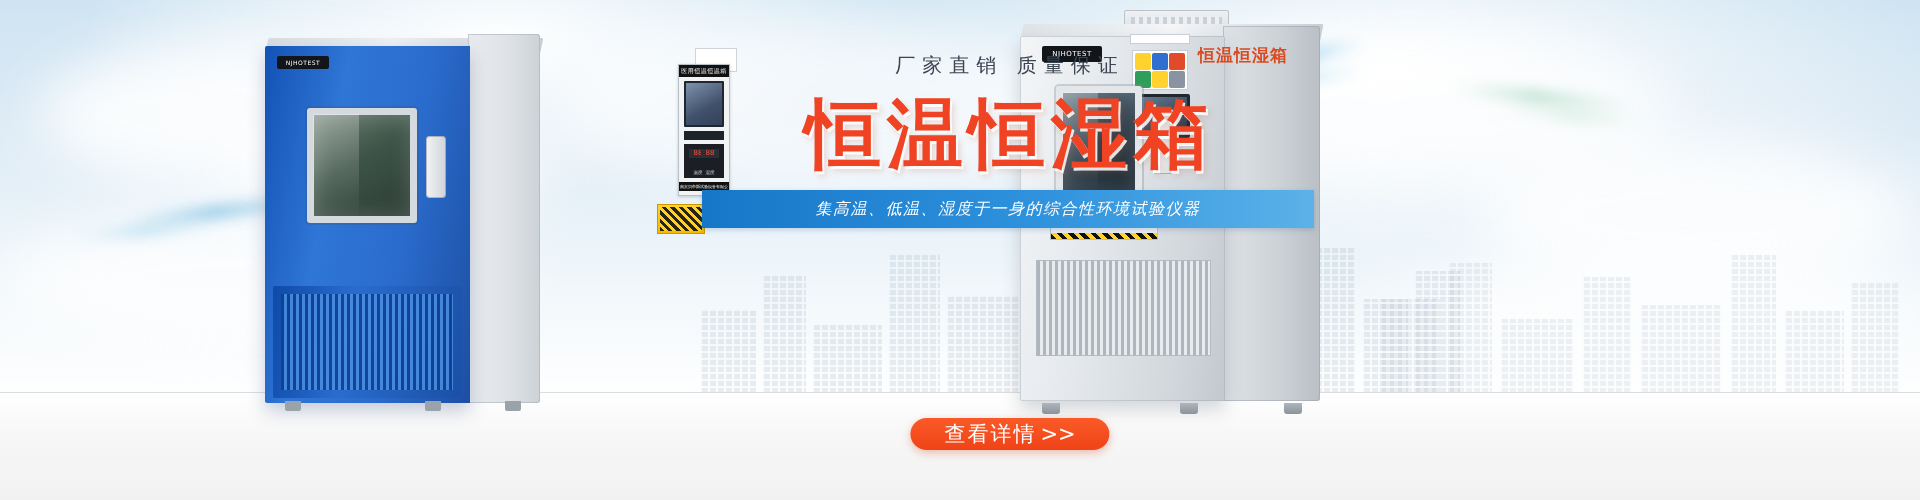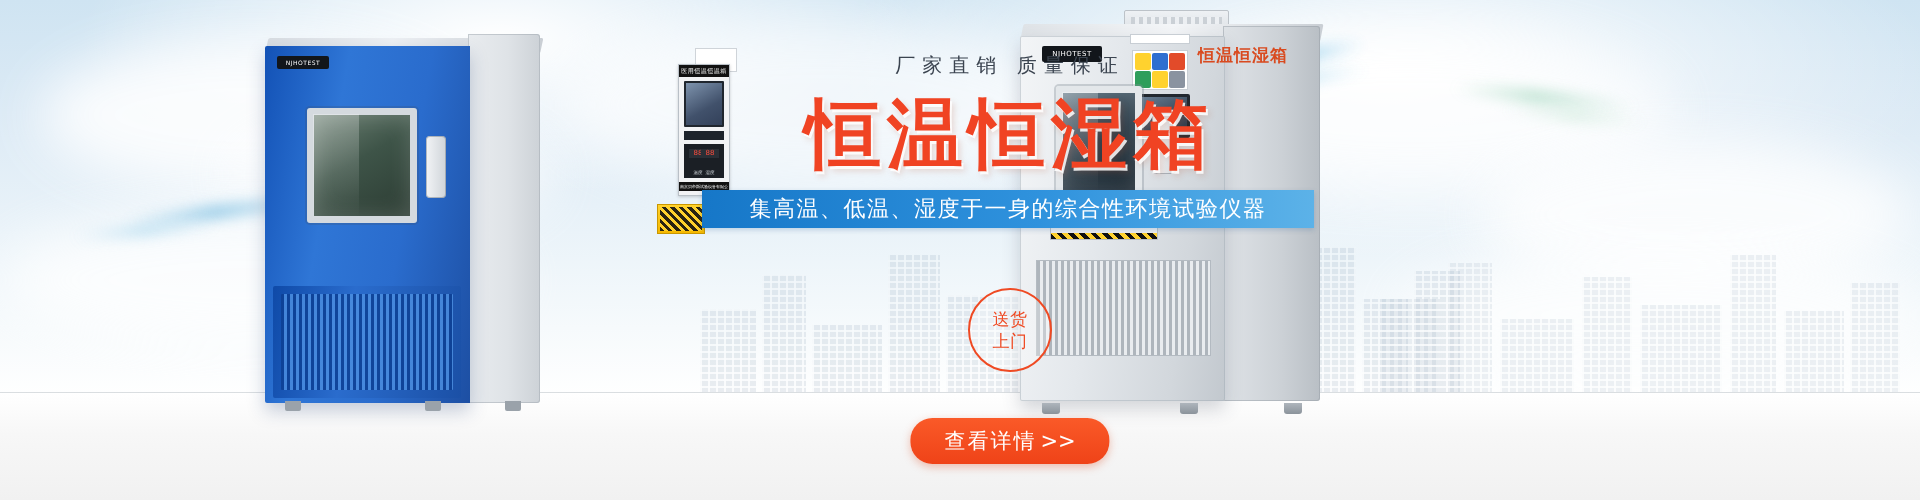--- a/index.html
+++ b/index.html
@@ -197,38 +197,38 @@
     text-shadow:2px 3px 0 rgba(255,255,255,.85), 4px 5px 6px rgba(180,90,60,.22);
   }
 
   .subbar {
     position:absolute; left:62px; top:190px; width:612px; height:38px;
     background:linear-gradient(90deg,#1677c8 0%,#2f92dd 55%,#5cb2e8 100%);
     display:flex; align-items:center; justify-content:center;
     box-shadow:0 2px 5px rgba(30,90,150,.22);
   }
   .subbar span {
-    color:#ffffff; font-size:22px; letter-spacing:1.5px; white-space:nowrap;
+    color:#ffffff; font-size:16px; letter-spacing:1.5px; white-space:nowrap;font-style:italic;
   }
 
   
   .circles { position:absolute; left:0; top:288px; width:740px; height:108px;
              display:flex; justify-content:center; gap:26px; }
   .circle {
     width:84px; height:84px; border-radius:50%;
     border:2px solid #ef4a23;
     display:flex; flex-direction:column; align-items:center; justify-content:center;
     color:#ef4a23; font-size:17px; line-height:22px; letter-spacing:.5px;
     background:rgba(255,255,255,.30);
   }
 
   
   .cta {
     position:absolute; left:50%; top:418px; transform:translateX(-50%);
-    padding:9px 34px; border-radius:22px;
+    padding:2px 34px; border-radius:22px;
     background:linear-gradient(180deg,#fa5a28,#ef4318);
     color:#fff; font-size:21px; letter-spacing:2px; white-space:nowrap;
     box-shadow:0 3px 8px rgba(220,80,40,.35);
     cursor:pointer; user-select:none;
   }
   .cta .arrow { letter-spacing:0; margin-left:4px; }
 </style>
 </head>
 <body>
 
@@ -343,24 +343,20 @@
 
     <div class="kicker">厂家直销  质量保证</div>
 
     <div class="headline">恒温恒湿箱</div>
 
     <div class="subbar">
       <span>集高温、低温、湿度于一身的综合性环境试验仪器</span>
     </div>
 
     <div class="circles">
-      <div class="circle">
-        <span>送货</span>
-        <span>上门</span>
-      </div>
     </div>
 
     <div class="cta">
       <span>查看详情</span><span class="arrow">&gt;&gt;</span>
     </div>
 
   </div>
 </div>
 
 </body></html>

